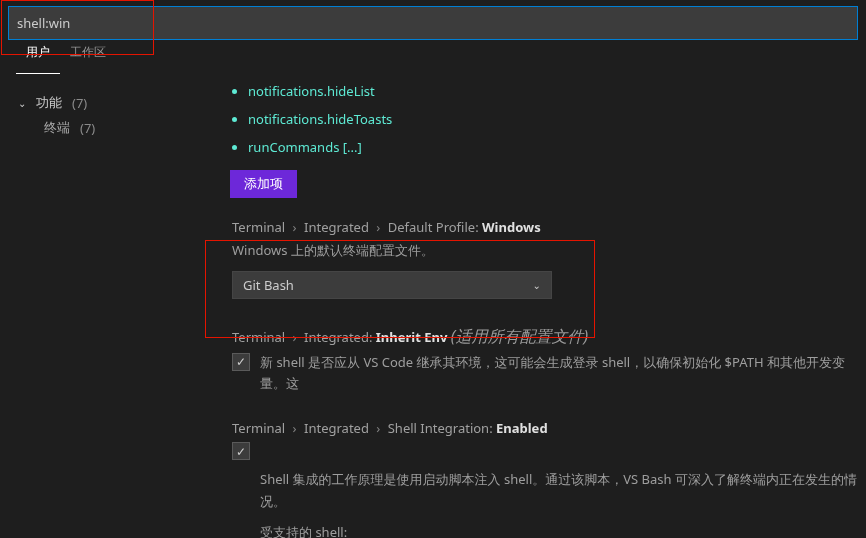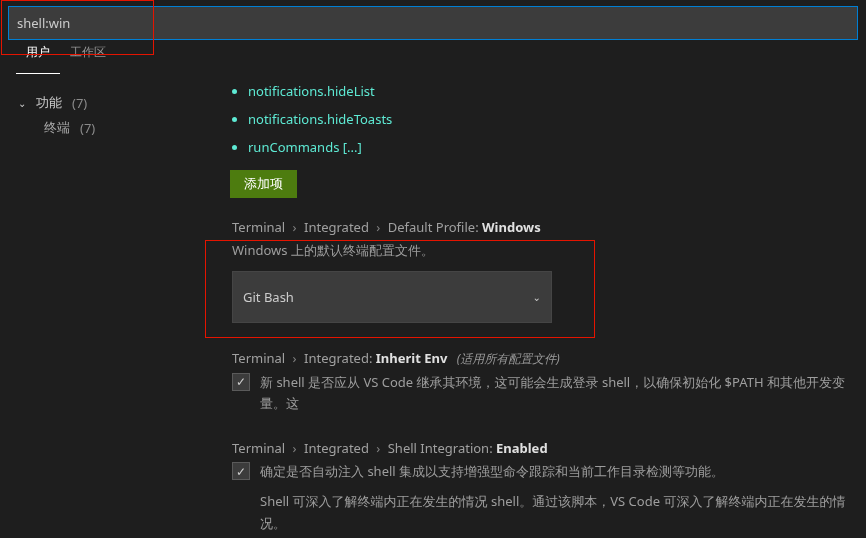--- a/index.html
+++ b/index.html
@@ -85,21 +85,21 @@
       margin-left: 28px;
       margin-bottom: 14px;
     }
     .bullets li {
       list-style: disc;
       margin-bottom: 10px;
       color: #5eead4;
       font-size: 13px;
     }
     .btn-add {
-      background: #4d7c0f;
+      background: #6d28d9;
       color: #ffffff;
       border: none;
       padding: 5px 14px;
       font-size: 13px;
       cursor: pointer;
       margin-left: 10px;
       margin-bottom: 20px;
     }
     .setting-block {
       margin-bottom: 26px;
@@ -107,39 +107,39 @@
       border-left: 2px solid transparent;
     }
     .setting-title {
       font-size: 13px;
       color: #cccccc;
       margin-bottom: 4px;
     }
     .setting-title .crumb { color: #a0a0a0; }
     .setting-title .sep { color: #808080; margin: 0 4px; }
     .setting-title .bold { font-weight: 700; color: #e0e0e0; }
-    .setting-title .scope { font-style: italic; color: #9a9a9a; margin-left: 6px; font-size: 12px;}
+    .setting-title .scope { font-style: italic; color: #9a9a9a; font-size: 16px;}
     .setting-desc {
       font-size: 13px;
       color: #9e9e9e;
       margin-bottom: 10px;
       line-height: 1.6;
     }
     .setting-desc-sub {
       margin-left: 28px;
       font-size: 13px;
       color: #9e9e9e;
       line-height: 1.7;
       margin-top: 8px;
     }
     .dropdown {
       width: 320px;
       background: #3c3c3c;
       border: 1px solid #454545;
-      padding: 16px 10px;
+      padding: 4px 10px;
       color: #cccccc;
       font-size: 13px;
       display: flex;
       justify-content: space-between;
       align-items: center;
       cursor: pointer;
       margin-top: 10px;
       gap: 24px;
     }
     .dropdown .dd-chev { font-size: 10px; color: #cccccc; }
@@ -240,22 +240,21 @@
         <span class="sep">›</span>
         <span class="crumb">Integrated</span>
         <span class="sep">›</span>
         <span class="crumb">Shell Integration:</span>
         <span class="bold">Enabled</span>
       </div>
       <div class="check-row">
         <div class="checkbox">
           <span class="mark">✓</span>
         </div>
-        <div class="setting-desc" style="margin-bottom:0">确定是否自动注入 shell 集成以支持增强型命令跟踪和当前工作目录检测等功能。</div>
-      </div>
-      <div class="setting-desc-sub">Shell 可深入了解终端内正在发生的情况 shell。通过该脚本，VS Code 可深入了解终端内正在发生的情况。</div>
+      </div>
+      <div class="setting-desc-sub">Shell 集成的工作原理是使用启动脚本注入 shell。通过该脚本，VS Bash 可深入了解终端内正在发生的情况。</div>
       <div class="setting-desc-sub">受支持的 shell:</div>
     </div>
   </div>
 </div>
 
 <div class="red-box r1"></div>
 <div class="red-box r2"></div>
 
 </body></html>

